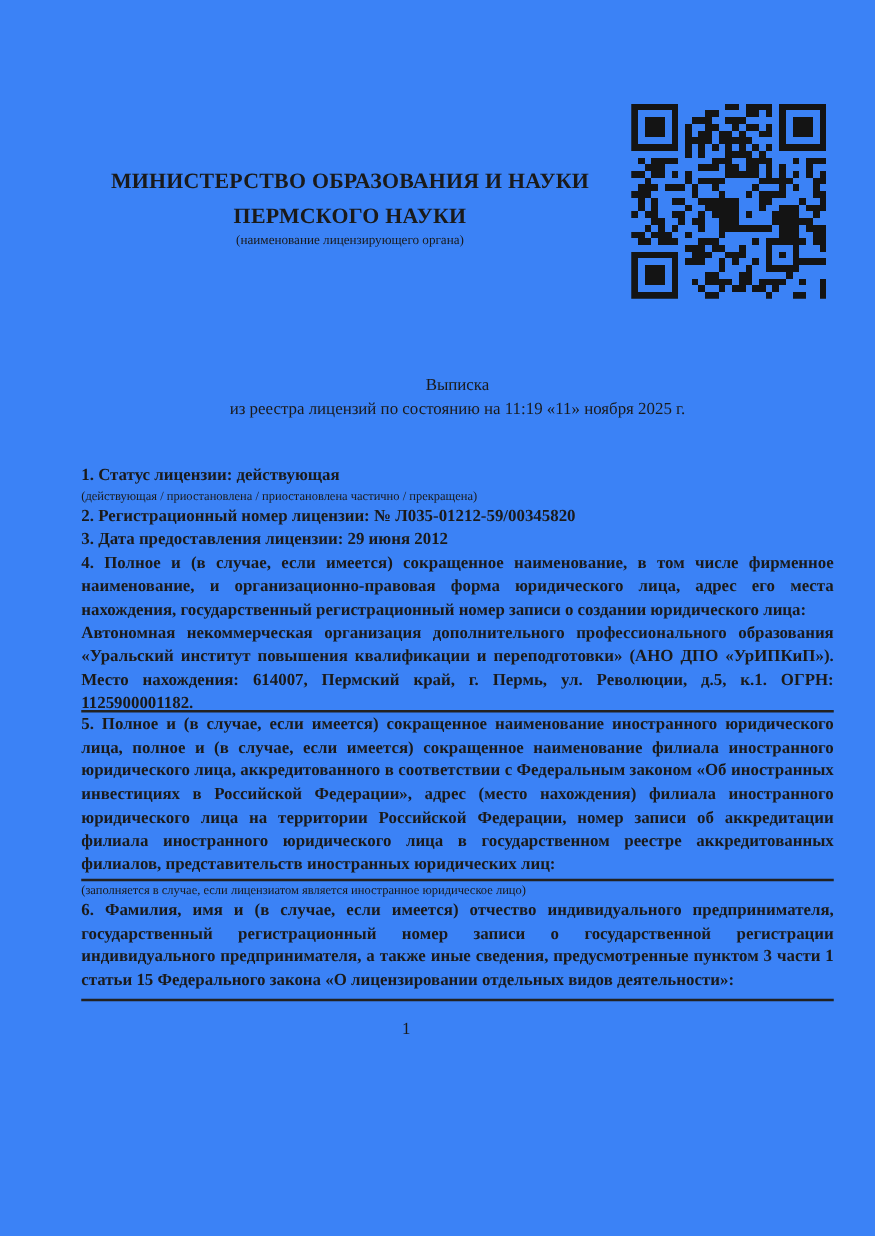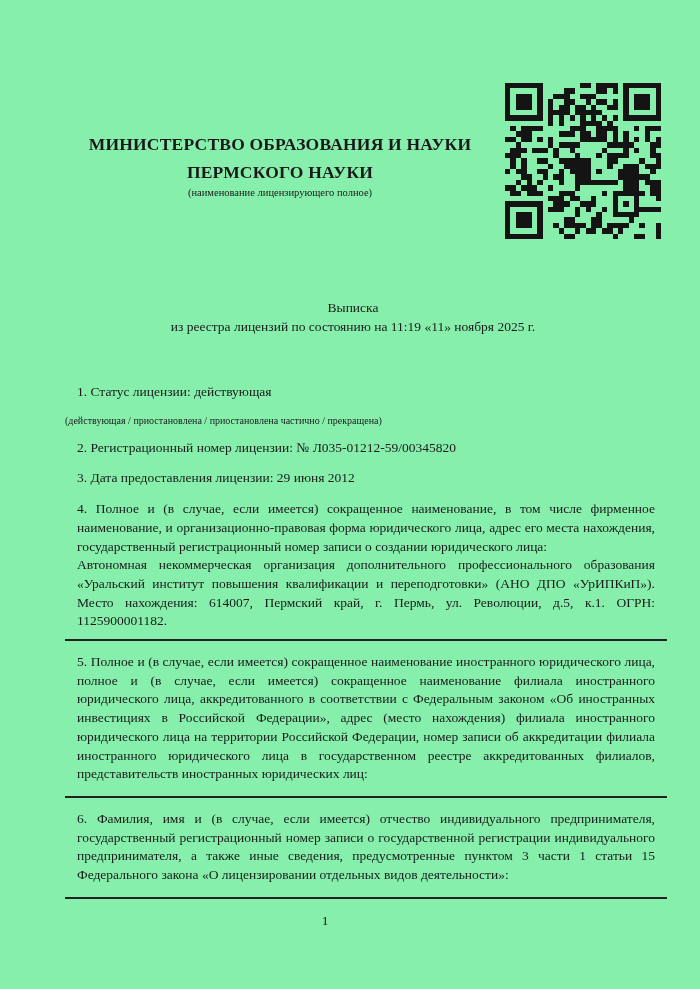--- a/index.html
+++ b/index.html
@@ -7,21 +7,21 @@
     width: 700px; height: 989px;
     background: #ffffff;
     font-family: "Liberation Serif", "DejaVu Serif", serif;
     color: #1a1a1a;
     -webkit-font-smoothing: antialiased;
   }
   .page {
     position: relative;
     width: 700px; height: 989px;
     overflow: hidden;
-    background: #86efac;
+    background: #3b82f6;
   }
 
   
   .header-text {
     position: absolute;
     left: 60px; top: 130px; width: 440px;
     text-align: center;
   }
   .ministry-line {
     font-size: 17.5px;
@@ -40,34 +40,34 @@
   .qr-box {
     position: absolute;
     left: 505px; top: 83px;
     width: 156px; height: 156px;
   }
   .qr-box svg { display: block; width: 156px; height: 156px; }
 
   
   .subtitle {
     position: absolute;
-    left: 52px; top: 299px; width: 602px;
+    left: 65px; top: 299px; width: 602px;
     text-align: center;
     font-size: 13.5px;
     line-height: 18.7px;
   }
 
   
   .content {
     position: absolute;
     left: 65px; top: 371px; width: 602px;
     font-size: 13.5px;
     line-height: 18.7px;
   }
-  .content p { margin: 12px; }
+  .content p { margin: 0; font-weight: bold; }
   .para-justify {
     text-align: justify;
     white-space: pre-line;
   }
   .caption-wrap {
     width: 520px;
     font-size: 10px;
     line-height: 13px;
   }
   .cw-1 { margin-top: 1px; }
@@ -95,21 +95,21 @@
   }
 </style>
 </head>
 <body>
 
 <div class="page">
 
   <div class="header-text">
     <div class="ministry-line">МИНИСТЕРСТВО ОБРАЗОВАНИЯ И НАУКИ</div>
     <div class="ministry-line">ПЕРМСКОГО НАУКИ</div>
-    <div class="header-caption">(наименование лицензирующего полное)</div>
+    <div class="header-caption">(наименование лицензирующего органа)</div>
   </div>
 
   <div class="qr-box">
     <svg id="qr-svg" viewBox="0 0 29 29" shape-rendering="crispEdges" fill="#141414">
         <rect x="0" y="0" width="1" height="1"></rect>
         <rect x="1" y="0" width="1" height="1"></rect>
         <rect x="2" y="0" width="1" height="1"></rect>
         <rect x="3" y="0" width="1" height="1"></rect>
         <rect x="4" y="0" width="1" height="1"></rect>
         <rect x="5" y="0" width="1" height="1"></rect>
@@ -534,20 +534,21 @@
     <p class="mt-regnum">2. Регистрационный номер лицензии: № Л035-01212-59/00345820</p>
 
     <p class="mt-date">3. Дата предоставления лицензии: 29 июня 2012</p>
 
     <p class="para-justify mt-legal">4. Полное и (в случае, если имеется) сокращенное наименование, в том числе фирменное наименование, и организационно-правовая форма юридического лица, адрес его места нахождения, государственный регистрационный номер записи о создании юридического лица:
 Автономная некоммерческая организация дополнительного профессионального образования «Уральский институт повышения квалификации и переподготовки» (АНО ДПО «УрИПКиП»). Место нахождения: 614007, Пермский край, г. Пермь, ул. Революции, д.5, к.1. ОГРН: 1125900001182.</p>
     <div class="rule rule-legal"></div>
 
     <p class="para-justify mt-foreign">5. Полное и (в случае, если имеется) сокращенное наименование иностранного юридического лица, полное и (в случае, если имеется) сокращенное наименование филиала иностранного юридического лица, аккредитованного в соответствии с Федеральным законом «Об иностранных инвестициях в Российской Федерации», адрес (место нахождения) филиала иностранного юридического лица на территории Российской Федерации, номер записи об аккредитации филиала иностранного юридического лица в государственном реестре аккредитованных филиалов, представительств иностранных юридических лиц:</p>
     <div class="rule rule-foreign"></div>
+    <div class="caption-wrap cw-1">(заполняется в случае, если лицензиатом является иностранное юридическое лицо)</div>
 
     <p class="para-justify mt-entrepreneur">6. Фамилия, имя и (в случае, если имеется) отчество индивидуального предпринимателя, государственный регистрационный номер записи о государственной регистрации индивидуального предпринимателя, а также иные сведения, предусмотренные пунктом 3 части 1 статьи 15 Федерального закона «О лицензировании отдельных видов деятельности»:</p>
     <div class="rule rule-entrepreneur"></div>
 
 
     <div class="page-number-wrap">1</div>
 
   </div>
 
 </div>

